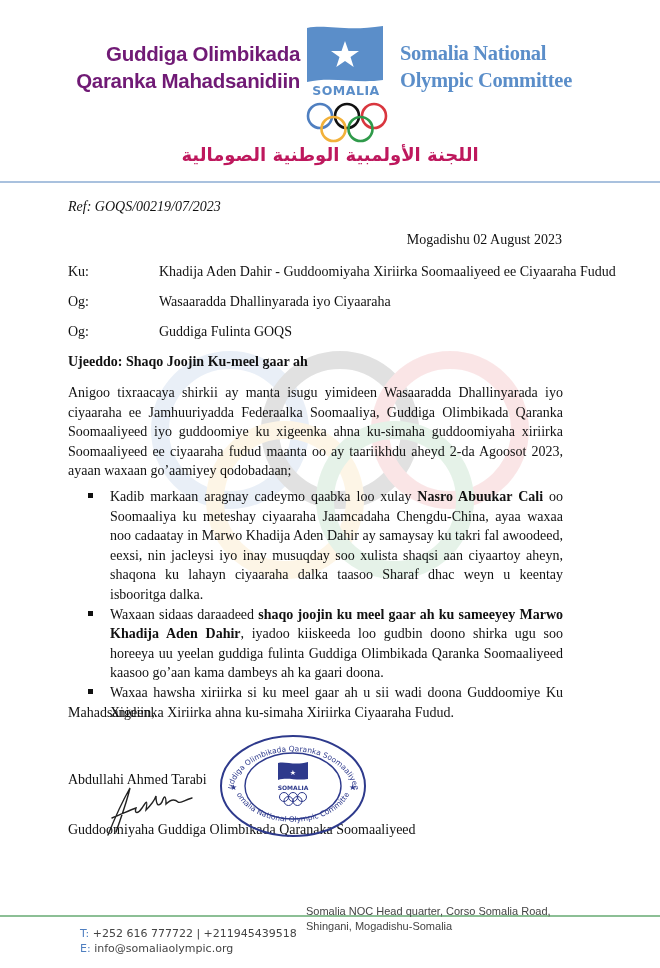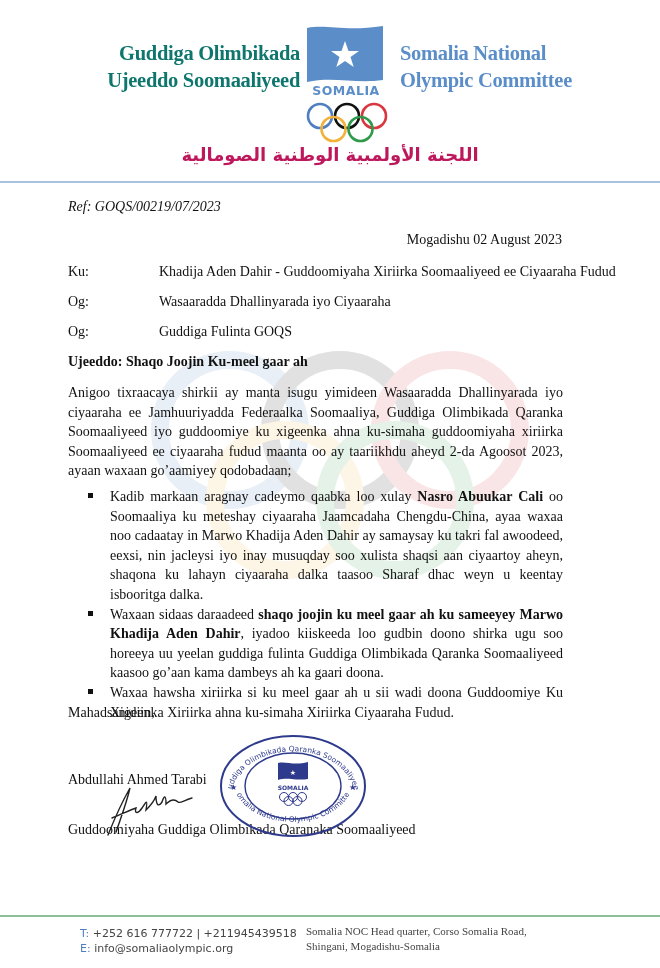--- a/index.html
+++ b/index.html
@@ -1,18 +1,18 @@
 <!DOCTYPE html>
 <html><head>
 <meta charset="utf-8">
 <style>
   html, body { margin: 0; padding: 0; background: #ffffff; }
   body { width: 660px; height: 968px; position: relative; overflow: hidden; font-family: "Liberation Serif", serif; color: #111; }
   .header { position: absolute; left: 0; top: 0; width: 660px; height: 182px; }
-  .org-left { position: absolute; left: 30px; top: 40px; width: 270px; text-align: right; color: #0f766e; font-family: Liberation Serif, serif; font-weight: bold; font-size: 20.5px; line-height: 27px; letter-spacing: -0.3px; }
+  .org-left { position: absolute; left: 30px; top: 40px; width: 270px; text-align: right; color: #701a75; font-family: Liberation Sans, sans-serif; font-weight: bold; font-size: 20.5px; line-height: 27px; letter-spacing: -0.3px; }
   .org-right { position: absolute; left: 400px; top: 40px; width: 260px; text-align: left; color: #5b8ec9; font-family: Liberation Serif, serif; font-weight: bold; font-size: 20.5px; line-height: 27px; letter-spacing: -0.3px; }
   .flag { position: absolute; left: 305px; top: 24px; width: 80px; height: 60px; }
   .somalia-word { position: absolute; left: 300px; top: 83px; width: 92px; text-align: center; color: #5b8ec9; font-family: "DejaVu Sans", sans-serif; font-weight: bold; font-size: 12.5px; letter-spacing: 0.5px; }
   .rings { position: absolute; left: 304px; top: 100px; width: 86px; height: 46px; }
   .arabic { position: absolute; left: 150px; top: 144px; width: 360px; text-align: center; color: #be185d; font-family: "DejaVu Sans", sans-serif; font-weight: bold; font-size: 18px; direction: rtl; }
   .top-rule { position: absolute; left: 0; top: 181px; width: 660px; height: 2px; background: #a9c1de; }
   .watermark { position: absolute; left: 150px; top: 340px; width: 380px; height: 240px; opacity: 0.12; }
   .ref { position: absolute; left: 68px; top: 199px; font-size: 14px; font-style: italic; }
   .date { position: absolute; right: 98px; top: 232px; font-size: 14px; }
   .addr-row { position: absolute; left: 68px; font-size: 14px; display: flex; gap: 48px; }
@@ -23,30 +23,30 @@
   .bullets li { position: relative; padding-left: 22px; text-align: justify; }
   .bullets li .mark { position: absolute; left: 0; top: 6px; width: 5px; height: 5px; background: #111; }
   .closing { position: absolute; left: 68px; top: 705px; font-size: 14px; }
   .signer { position: absolute; left: 68px; top: 772px; font-size: 14px; }
   .signature { position: absolute; left: 100px; top: 780px; width: 110px; height: 60px; }
   .title-line { position: absolute; left: 68px; top: 822px; font-size: 14px; }
   .stamp { position: absolute; left: 218px; top: 733px; width: 150px; height: 106px; }
   .footer-rule { position: absolute; left: 0; top: 915px; width: 660px; height: 2px; background: #8cbf95; }
   .footer-left { position: absolute; left: 80px; top: 926px; font-family: "DejaVu Sans", sans-serif; font-size: 11px; line-height: 15px; color: #444; }
   .footer-left .k { color: #4f7fc0; }
-  .footer-right { position: absolute; left: 306px; top: 924px; font-family: Liberation Serif, serif; font-size: 11px; line-height: 15px; color: #444; }
+  .footer-right { position: absolute; left: 306px; top: 904px; font-family: Liberation Sans, sans-serif; font-size: 11px; line-height: 15px; color: #444; }
   b { font-weight: bold; }
 </style>
 </head>
 <body>
 
 <div class="header">
   <div class="org-left">
     <div>Guddiga Olimbikada</div>
-    <div>Ujeeddo Soomaaliyeed</div>
+    <div>Qaranka Mahadsanidiin</div>
   </div>
 
   <svg class="flag" viewBox="0 0 80 60">
     <path d="M2 4 C 22 0, 40 8, 78 2 L 78 56 C 50 60, 28 52, 2 58 Z" fill="#5b8ec9"></path>
     <polygon points="40,17 43.5,27 54,27 45.5,33 48.7,43 40,37 31.3,43 34.5,33 26,27 36.5,27" fill="#ffffff"></polygon>
   </svg>
   <div class="somalia-word">SOMALIA</div>
 
   <svg class="rings" viewBox="0 0 86 46">
     <circle cx="16" cy="16" r="12" fill="none" stroke="#4f7fc0" stroke-width="2.6"></circle>

